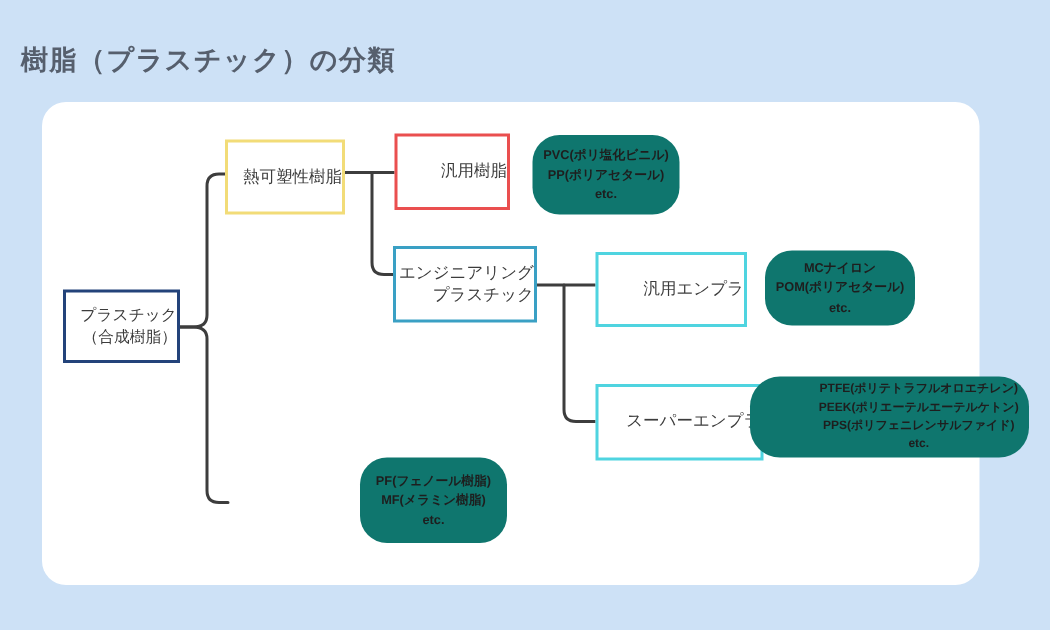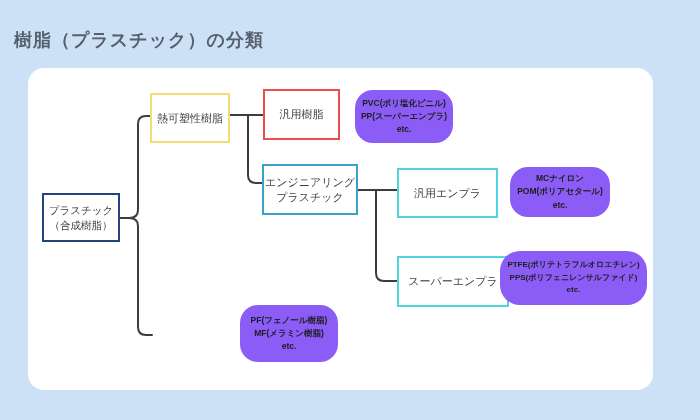--- a/index.html
+++ b/index.html
@@ -13,40 +13,40 @@
     position:absolute;left:14px;top:28px;margin:0;
     font-size:18px;font-weight:bold;color:#565f6d;letter-spacing:1px;
   }
   .panel{
     position:absolute;left:28px;top:68px;width:625px;height:322px;
     background:#ffffff;border-radius:16px;
   }
   svg.connectors{position:absolute;left:0;top:0;width:700px;height:420px;}
   .node{
     position:absolute;background:#ffffff;box-sizing:border-box;
-    display:flex;flex-direction:column;align-items:center;justify-content:center;
+    display:flex;flex-direction:column;align-items:flex-end;justify-content:center;
     font-size:11px;color:#3c3c3c;text-align:center;line-height:1.35;
     white-space:nowrap;
   }
   .node-root{left:42px;top:193px;width:78px;height:49px;border:2.5px solid #23437a;font-size:10.5px;}
   .node-thermoplastic{left:150px;top:93px;width:80px;height:50px;border:2.5px solid #f2dc78;}
   .node-general-resin{left:263px;top:89px;width:77px;height:51px;border:2.5px solid #ea4f4f;}
   .node-engineering{left:262px;top:164px;width:96px;height:51px;border:2.5px solid #3aa0c4;}
   .node-general-enpla{left:397px;top:168px;width:101px;height:50px;border:2.5px solid #4fd4e0;}
   .node-super-enpla{left:397px;top:256px;width:112px;height:51px;border:2.5px solid #4fd4e0;}
   .node-thermosetting{left:152px;top:308px;width:76px;height:50px;border:2.5px solid #5b2ed4;}
   .bubble{
-    position:absolute;background:#8b5cf6;border-radius:18px;
+    position:absolute;background:#0f766e;border-radius:18px;
     display:flex;flex-direction:column;align-items:center;justify-content:center;
     font-weight:bold;font-size:8.5px;color:#1e1e1e;line-height:1.55;
     text-align:center;white-space:nowrap;
   }
   .bubble-pvc{left:355px;top:90px;width:98px;height:53px;}
   .bubble-mc{left:510px;top:167px;width:100px;height:50px;}
-  .bubble-ptfe{left:500px;top:251px;width:147px;height:54px;font-size:8px;border-radius:20px;}
+  .bubble-ptfe{left:500px;top:251px;width:147px;height:54px;font-size:8px;border-radius:20px;padding-left:39px;}
   .bubble-pf{left:240px;top:305px;width:98px;height:57px;text-align:right;}
 </style>
 </head>
 <body>
 
 <div class="page">
 
   <h1 class="title">樹脂（プラスチック）の分類</h1>
 
   <div class="panel"></div>
@@ -82,32 +82,33 @@
     <span>汎用エンプラ</span>
   </div>
 
   <div class="node node-super-enpla">
     <span>スーパーエンプラ</span>
   </div>
 
 
   <div class="bubble bubble-pvc">
     <span>PVC(ポリ塩化ビニル)</span>
-    <span>PP(スーパーエンプラ)</span>
+    <span>PP(ポリアセタール)</span>
     <span>etc.</span>
   </div>
 
   <div class="bubble bubble-mc">
     <span>MCナイロン</span>
     <span>POM(ポリアセタール)</span>
     <span>etc.</span>
   </div>
 
   <div class="bubble bubble-ptfe">
     <span>PTFE(ポリテトラフルオロエチレン)</span>
+    <span>PEEK(ポリエーテルエーテルケトン)</span>
     <span>PPS(ポリフェニレンサルファイド)</span>
     <span>etc.</span>
   </div>
 
   <div class="bubble bubble-pf">
     <span>PF(フェノール樹脂)</span>
     <span>MF(メラミン樹脂)</span>
     <span>etc.</span>
   </div>
 

